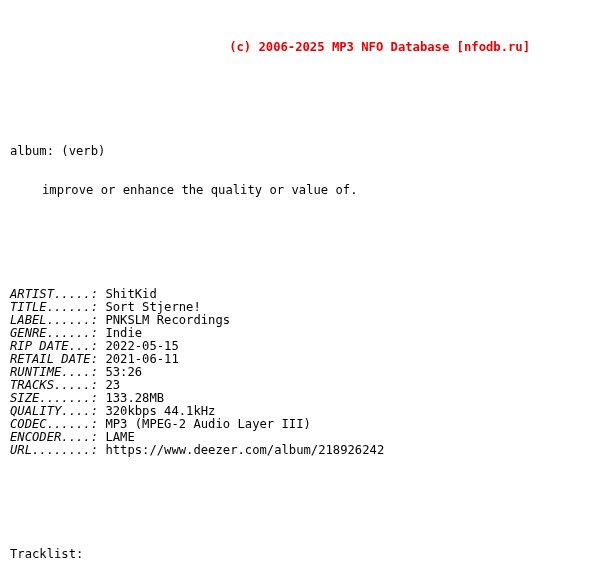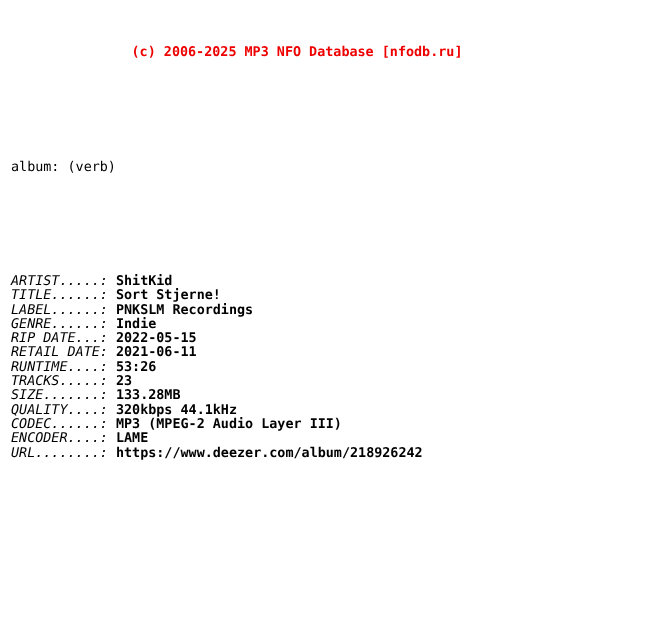--- a/index.html
+++ b/index.html
@@ -29,21 +29,21 @@
     position: absolute;
     left: 10px;
     top: 1px;
     width: 588px;
     white-space: pre;
   }
   .header-credit {
     display: block;
     color: #ee0000;
     font-weight: bold;
-    text-align: center;
+    text-align: right;
     width: 520px;
     margin: 0;
     padding: 0;
     line-height: 14px;
   }
   .blank {
     display: block;
     height: 13px;
     line-height: 13px;
   }
@@ -52,38 +52,40 @@
   .meta-line,
   .tracklist-title,
   .tracklist-rule,
   .track-row {
     display: block;
     white-space: pre;
     line-height: 13px;
   }
   .defn-body { padding-left: 32px; }
   .meta-label { display: inline; font-style: italic; }
-  .meta-value { display: inline; font-weight: bold; }
+  .meta-value { display: inline; }
 </style>
 </head>
 <body>
 
 <div class="page">
   <div class="nfo">
 
     <span class="header-credit">(c) 2006-2025 MP3 NFO Database [nfodb.ru]</span>
 
     <span class="blank"> </span>
 
     <span class="defn-word">album: (verb)</span>
+    <span class="defn-body">improve or enhance the quality or value of.</span>
 
     <span class="blank"> </span>
 
     <div id="metadata-block"><span class="meta-line"><span class="meta-label">ARTIST.....: </span><span class="meta-value">ShitKid</span></span><span class="meta-line"><span class="meta-label">TITLE......: </span><span class="meta-value">Sort Stjerne!</span></span><span class="meta-line"><span class="meta-label">LABEL......: </span><span class="meta-value">PNKSLM Recordings</span></span><span class="meta-line"><span class="meta-label">GENRE......: </span><span class="meta-value">Indie</span></span><span class="meta-line"><span class="meta-label">RIP DATE...: </span><span class="meta-value">2022-05-15</span></span><span class="meta-line"><span class="meta-label">RETAIL DATE: </span><span class="meta-value">2021-06-11</span></span><span class="meta-line"><span class="meta-label">RUNTIME....: </span><span class="meta-value">53:26</span></span><span class="meta-line"><span class="meta-label">TRACKS.....: </span><span class="meta-value">23</span></span><span class="meta-line"><span class="meta-label">SIZE.......: </span><span class="meta-value">133.28MB</span></span><span class="meta-line"><span class="meta-label">QUALITY....: </span><span class="meta-value">320kbps 44.1kHz</span></span><span class="meta-line"><span class="meta-label">CODEC......: </span><span class="meta-value">MP3 (MPEG-2 Audio Layer III)</span></span><span class="meta-line"><span class="meta-label">ENCODER....: </span><span class="meta-value">LAME</span></span><span class="meta-line"><span class="meta-label">URL........: </span><span class="meta-value">https://www.deezer.com/album/218926242</span></span></div>
 
     <span class="blank"> </span>
 
+    <span class="tracklist-title">Tracklist:</span>
     
 
     
 
   </div>
 </div>
 
 </body></html>

